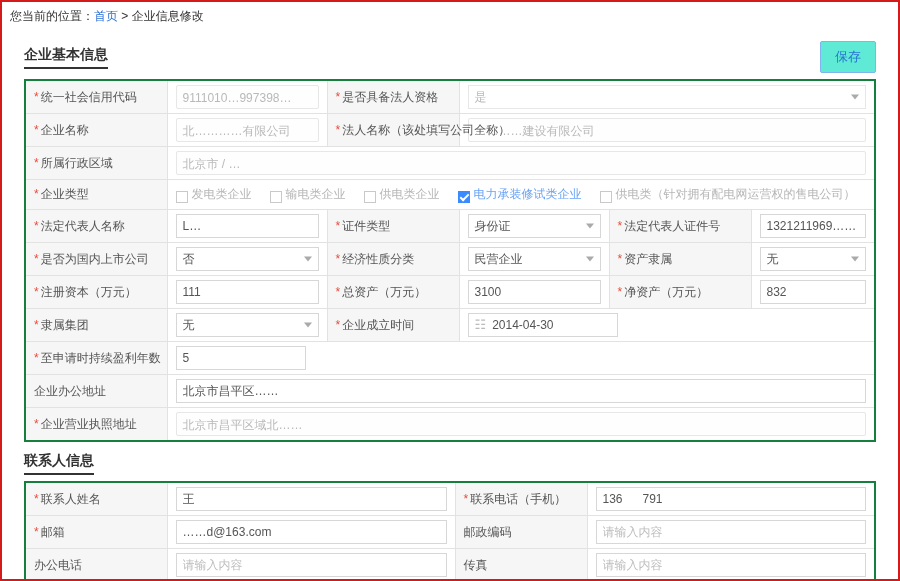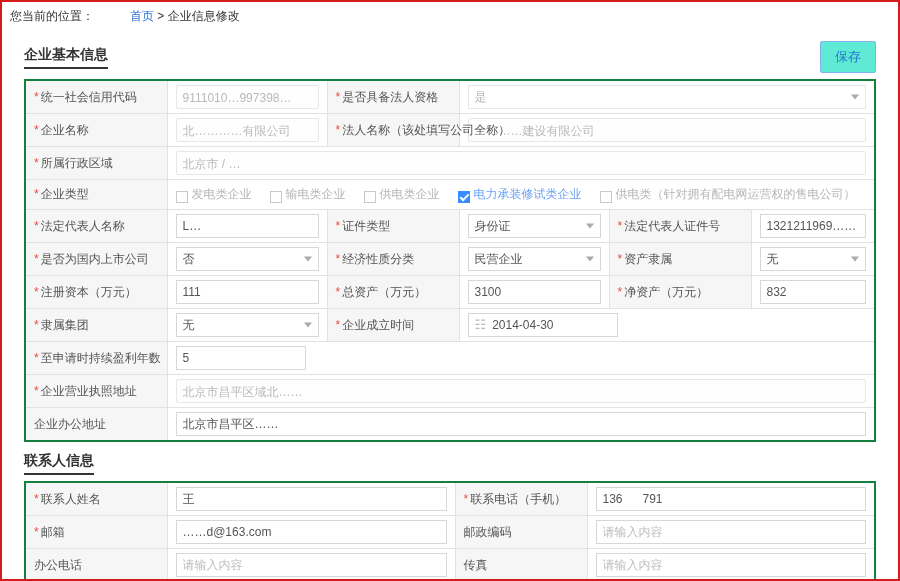--- a/index.html
+++ b/index.html
@@ -1,20 +1,20 @@
 <!DOCTYPE html>
 <html><head>
 <meta charset="utf-8">
 <style>
   * { box-sizing: border-box; margin: 0; padding: 0; }
   body { font-family: "Microsoft YaHei", Arial, sans-serif; font-size: 12px; color: #333; background: #fff; }
   .frame { width: 900px; height: 581px; border: 2px solid #d41a1a; overflow: hidden; position: relative; }
   .inner { padding: 4px 22px 0 22px; }
   .breadcrumb { font-size: 12px; color: #333; padding: 2px 0 10px 0; margin-left: -14px; }
-  .breadcrumb a { color: #2a6fd6; text-decoration: none; margin-left: 36px; }
+  .breadcrumb a { color: #2a6fd6; text-decoration: none; }
   .section-head { display: flex; align-items: center; justify-content: space-between; margin-top: 6px; margin-bottom: 6px; }
   .section-head h3 { font-size: 14px; font-weight: bold; border-bottom: 2px solid #333; padding-bottom: 3px; display: inline-block; }
   .save-btn { border: 1px solid #80b3f0; color: #2876d2; background: #5eead4; padding: 6px 14px; font-size: 13px; cursor: pointer; border-radius: 2px; }
   table.form { width: 100%; border-collapse: collapse; table-layout: fixed; border: 2px solid #15803d; }
   table.form td { border: 1px solid #e2e2e2; padding: 4px 8px; height: 30px; vertical-align: middle; background: #fff; }
   table.form td.label { background: #f6f6f6; color: #555; white-space: nowrap; }
   .req { color: #e74c3c; margin-right: 2px; }
   input.txt { width: 100%; height: 24px; border: 1px solid #d7d7d7; padding: 0 6px; font-size: 12px; color: #555; background:#fff; }
   input.txt::placeholder { color: #bdbdbd; }
   .ro { background:#fefefe; color:#b9b9b9; border:1px solid #e7e7e7; height:24px; line-height:24px; padding:0 6px; width:100%; border-radius:2px; }
@@ -164,29 +164,29 @@
           </div>
         </td>
       </tr>
 
       <tr>
         <td class="label"><span class="req">*</span><span>至申请时持续盈利年数</span></td>
         <td colspan="5"><input class="txt" style="width: 130px;" value="5"></td>
       </tr>
 
       <tr>
+        <td class="label"><span>企业办公地址</span></td>
+        <td colspan="5"><input class="txt" value="北京市昌平区……" style=""></td>
+      </tr>
+
+      <tr>
         <td class="label"><span class="req">*</span><span>企业营业执照地址</span></td>
         <td colspan="5">
               <div class="ro">北京市昌平区域北……</div>
             </td>
-      </tr>
-
-      <tr>
-        <td class="label"><span>企业办公地址</span></td>
-        <td colspan="5"><input class="txt" value="北京市昌平区……" style=""></td>
       </tr>
     </tbody>
       </table>
 
     <div class="section-head" style="margin-top:10px">
       <h3>联系人信息</h3>
     </div>
 
     <table class="form">
       <colgroup>

